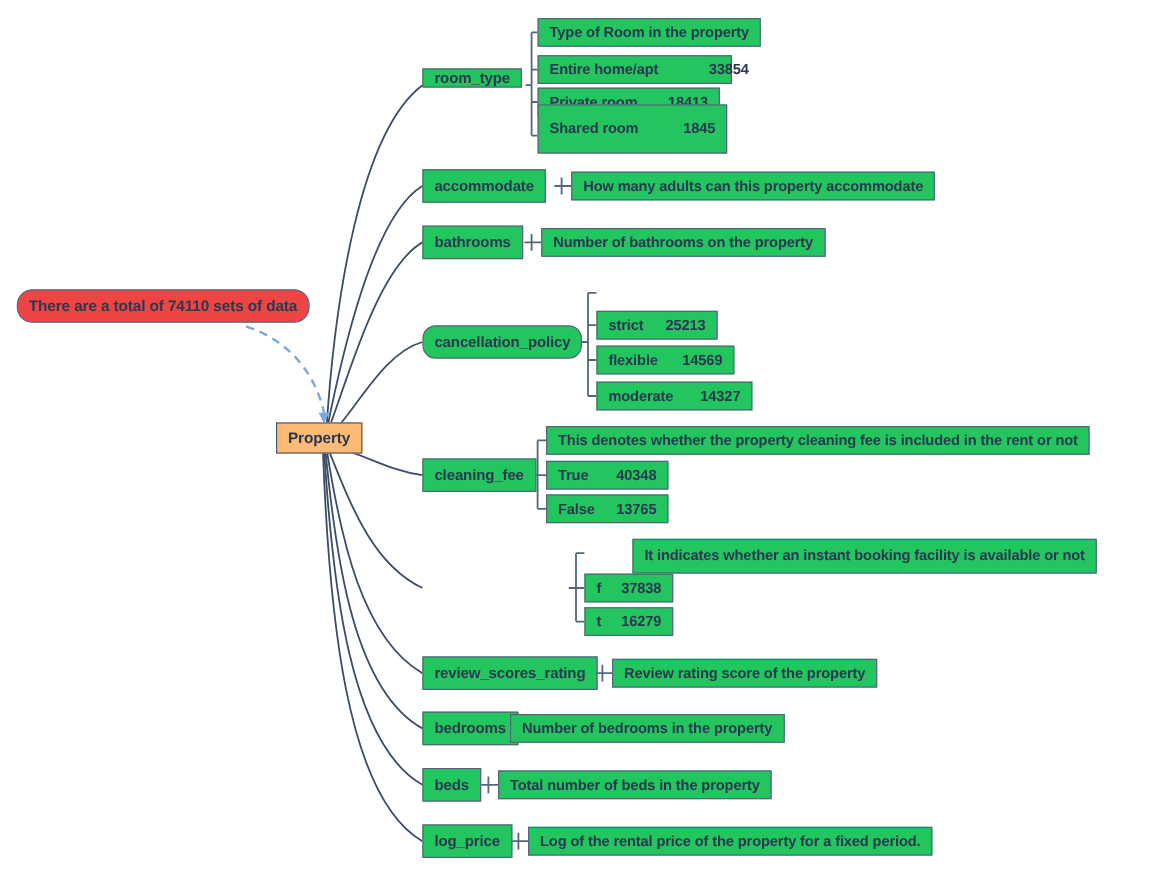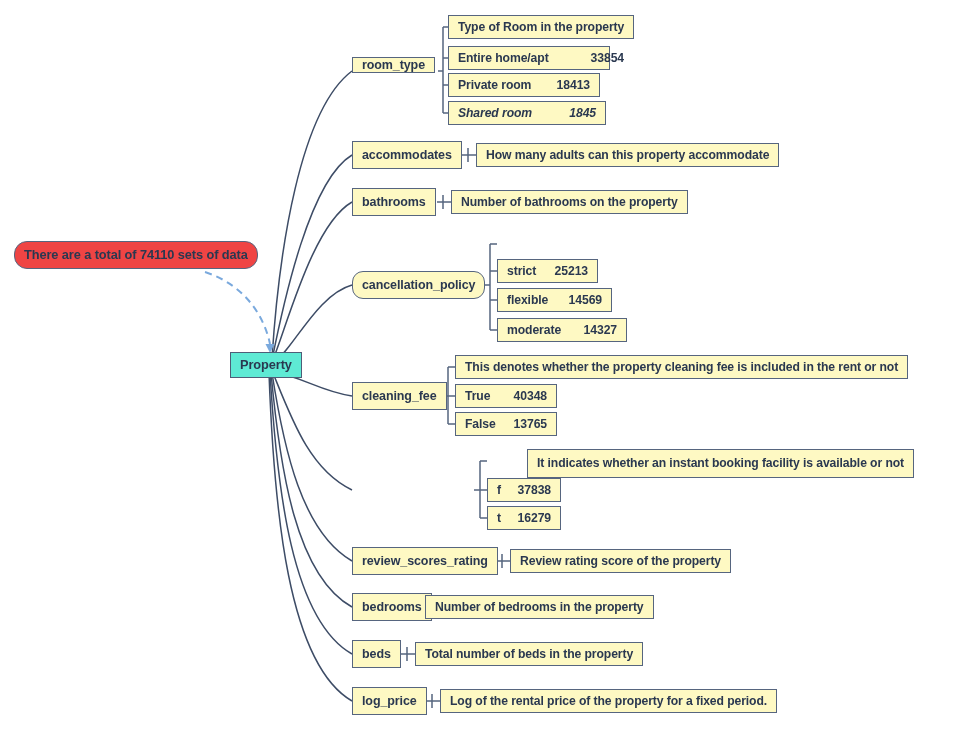--- a/index.html
+++ b/index.html
@@ -8,33 +8,33 @@
     width:968px;height:734px;
     background:#ffffff;
     font-family:"Liberation Sans","DejaVu Sans",sans-serif;
     overflow:hidden;
   }
   svg.links{position:absolute;left:0;top:0;width:968px;height:734px;pointer-events:none;}
   .node{
     position:absolute;
     box-sizing:border-box;
     border:1.6px solid #56657f;
-    background:#fef9c3;
+    background:#22c55e;
     color:#2a3850;
     font-weight:bold;
     font-size:12.5px;
     line-height:1;
     display:flex;
     align-items:center;
     white-space:nowrap;
     padding:0 9px;
     letter-spacing:-0.1px;
   }
   .node.root{background:#ef4444;font-size:12.8px;border-radius:13px;}
-  .node.hub{background:#5eead4;border-color:#4e5d77;font-size:12.8px;}
+  .node.hub{background:#fdba74;border-color:#4e5d77;font-size:12.8px;}
   .node.branch{font-size:12.5px;}
   .node.leaf{font-size:12.2px;}
   .node.kv{font-size:12.2px;}
   .kv .k{display:inline-block;}
   .kv .v{display:inline-block;margin-left:auto;padding-left:14px;}
   .kv{justify-content:flex-start;}
 </style>
 </head>
 <body>
 
@@ -99,27 +99,27 @@
     <span>Type of Room in the property</span>
   </div>
   <div class="node kv" style="left:448px;top:46px;height:24px;width:162px;gap:28px;">
     <span class="k">Entire home/apt</span>
     <span class="v">33854</span>
   </div>
   <div class="node kv" style="left:448px;top:73px;height:24px;width:152px;text-align:right;">
     <span class="k">Private room</span>
     <span class="v">18413</span>
   </div>
-  <div class="node kv" style="left:448px;top:101px;height:24px;width:158px;font-style:italic;">
+  <div class="node kv" style="left:448px;top:87px;height:41px;width:158px;">
     <span class="k">Shared room</span>
     <span class="v">1845</span>
   </div>
 
   <div class="node branch" style="left:352px;top:141px;height:28px;">
-    <span>accommodates</span>
+    <span>accommodate</span>
   </div>
   <div class="node leaf" style="left:476px;top:143px;height:24px;">
     <span>How many adults can this property accommodate</span>
   </div>
 
   <div class="node branch" style="left:352px;top:188px;height:28px;">
     <span>bathrooms</span>
   </div>
   <div class="node leaf" style="left:451px;top:190px;height:24px;">
     <span>Number of bathrooms on the property</span>

